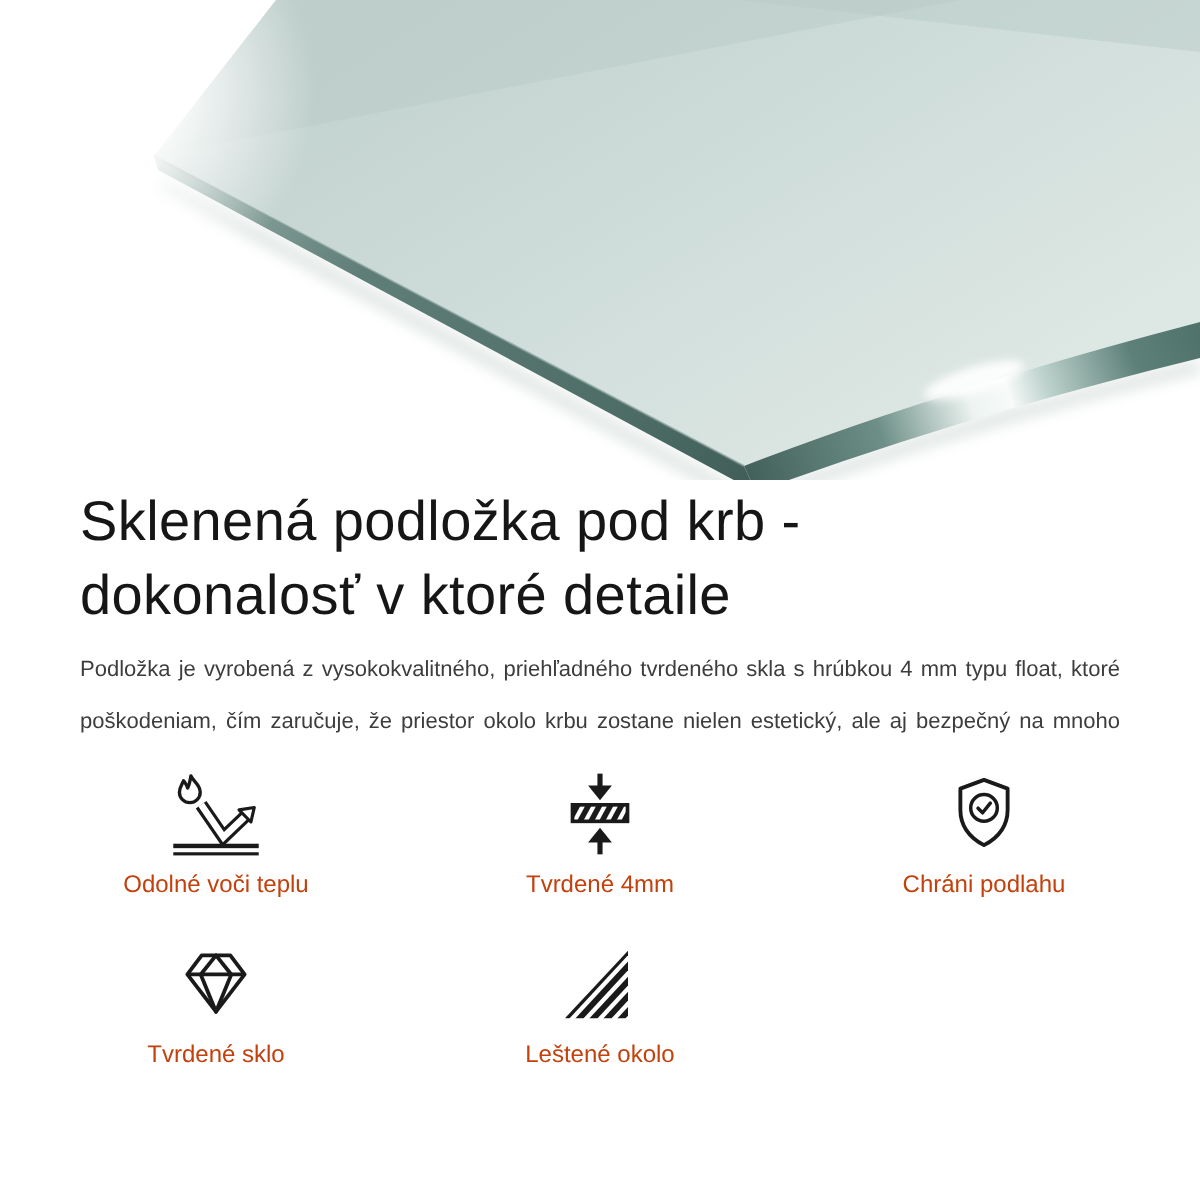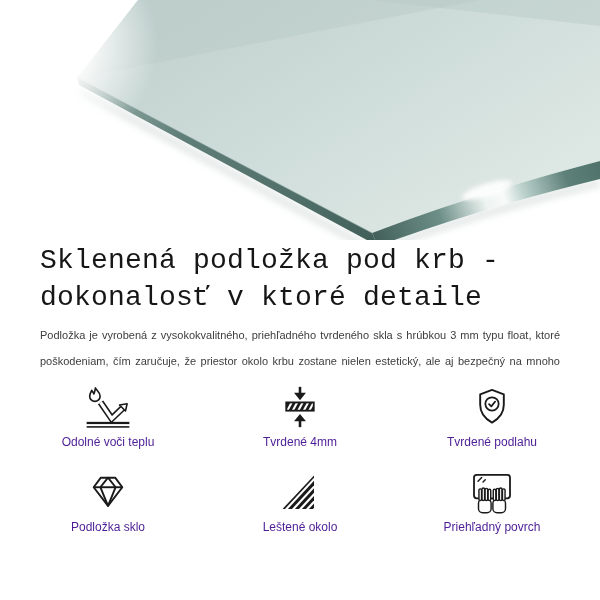--- a/index.html
+++ b/index.html
@@ -4,39 +4,39 @@
 <style>
   html,body{margin:0;padding:0;}
   body{
     width:600px;height:600px;background:#ffffff;overflow:hidden;
     font-family:"Liberation Sans",sans-serif;color:#1a1a1a;
   }
   .page{width:600px;height:600px;background:#ffffff;position:relative;}
   .hero{width:600px;height:240px;display:block;}
   .content{padding:0 40px;}
   .headline{
-    font-family:Liberation Mono, monospace;
+    font-family:Liberation Sans, sans-serif;
     font-weight:400;font-size:28px;line-height:37px;color:#161616;
     margin:2px 0 6px 0;letter-spacing:.2px;
   }
   .headline span{display:block;}
   .intro{margin:0;}
   .intro-line{
     font-size:11px;line-height:26px;color:#3d3d3d;
     text-align:justify;text-align-last:justify;
     height:26px;overflow:hidden;
   }
   .intro-line.last{text-align-last:auto;}
   .features{
     display:grid;grid-template-columns:repeat(3,1fr);
     row-gap:20px;margin:10px 12px 0 12px;
   }
   .feature{display:flex;flex-direction:column;align-items:center;}
   .icon-box{height:46px;display:flex;align-items:center;justify-content:center;}
-  .feature-label{font-size:12px;color:#4c1d95;margin-top:5px;white-space:nowrap;}
+  .feature-label{font-size:12px;color:#c2410c;margin-top:5px;white-space:nowrap;}
   .icon-svg{display:block;}
 </style>
 </head>
 <body>
 
 <div class="page">
 
   <svg class="hero" viewBox="0 0 600 240" aria-hidden="true">
     <defs>
       <linearGradient id="gSurf" gradientUnits="userSpaceOnUse" x1="250" y1="-30" x2="420" y2="250">
@@ -82,21 +82,21 @@
     <path d="M77,78 L372,233" stroke="#7f9a94" stroke-width="1" opacity="0.6" fill="none"></path>
     <rect x="0" y="0" width="200" height="180" fill="url(#gVig)"></rect>
   </svg>
 
   <div class="content">
     <h1 class="headline">
       <span>Sklenená podložka pod krb -</span>
       <span>dokonalosť v ktoré detaile</span>
     </h1>
     <div class="intro">
-      <div class="intro-line">Podložka je vyrobená z vysokokvalitného, priehľadného tvrdeného skla s hrúbkou 3 mm typu float, ktoré</div>
+      <div class="intro-line">Podložka je vyrobená z vysokokvalitného, priehľadného tvrdeného skla s hrúbkou 4 mm typu float, ktoré</div>
       <div class="intro-line last">poškodeniam, čím zaručuje, že priestor okolo krbu zostane nielen estetický, ale aj bezpečný na mnoho rokov.</div>
     </div>
   </div>
 
   <div class="features">
 
     <div class="feature">
       <div class="icon-box">
         <svg class="icon-svg" width="52" height="48" viewBox="0 0 56 50">
           <path d="M14.5,4.5 c1.2,3 5,4.5 5,8.8 a5.6,5.6 0 0 1 -11.2,0 c0,-2.6 1.4,-4.2 2.2,-6.2 c0.9,1.4 2,2.3 2.2,3.9 c1,-1.6 1.3,-4 1.8,-6.5 z" fill="none" stroke="#1a1a1a" stroke-width="1.8" stroke-linejoin="round"></path>
@@ -139,34 +139,34 @@
     </div>
 
     <div class="feature">
       <div class="icon-box">
         <svg class="icon-svg" width="42" height="46" viewBox="0 0 48 48">
           <path d="M24,4.5 L37.5,9.5 V21.5 C37.5,31.5 31.5,37.8 24,41.8 C16.5,37.8 10.5,31.5 10.5,21.5 V9.5 Z" fill="none" stroke="#1a1a1a" stroke-width="2.2" stroke-linejoin="round"></path>
           <circle cx="24" cy="20.5" r="7.6" fill="none" stroke="#1a1a1a" stroke-width="2"></circle>
           <path d="M20.6,20.7 L23.2,23.3 L27.6,17.8" fill="none" stroke="#1a1a1a" stroke-width="2" stroke-linecap="round" stroke-linejoin="round"></path>
         </svg>
       </div>
-      <div class="feature-label">Tvrdené podlahu</div>
+      <div class="feature-label">Chráni podlahu</div>
     </div>
 
     <div class="feature">
       <div class="icon-box">
         <svg class="icon-svg" width="46" height="42" viewBox="0 0 48 44">
           <g fill="none" stroke="#1a1a1a" stroke-width="2" stroke-linejoin="round">
             <path d="M9,17 L16.5,7 H31.5 L39,17 L24,36.5 Z"></path>
             <path d="M9,17 H39"></path>
             <path d="M24,7 L16,17 L24,36.5 L32,17 Z"></path>
           </g>
         </svg>
       </div>
-      <div class="feature-label">Podložka sklo</div>
+      <div class="feature-label">Tvrdené sklo</div>
     </div>
 
     <div class="feature">
       <div class="icon-box">
         <svg class="icon-svg" width="42" height="44" viewBox="0 0 48 48">
           <defs>
               <clipPath id="triClip">
                 <polygon points="4,43.5 40,5 40,43.5"></polygon>
               </clipPath>
             </defs>
@@ -176,40 +176,15 @@
             <line x1="19" y1="45" x2="57" y2="4"></line>
             <line x1="27" y1="45" x2="65" y2="4"></line>
             <line x1="35" y1="45" x2="73" y2="4"></line>
             <line x1="43" y1="45" x2="81" y2="4"></line>
           </g>
         </svg>
       </div>
       <div class="feature-label">Leštené okolo</div>
     </div>
 
-    <div class="feature">
-      <div class="icon-box">
-        <svg class="icon-svg" width="54" height="44" viewBox="0 0 60 48">
-          <rect x="10" y="5" width="40" height="26" rx="3" fill="none" stroke="#1a1a1a" stroke-width="2"></rect>
-          <path d="M14.5,12 L18.5,8 M20,13 L22.5,10.5" fill="none" stroke="#1a1a1a" stroke-width="1.6" stroke-linecap="round"></path>
-
-          <g fill="#ffffff" stroke="#1a1a1a" stroke-width="1.6">
-            <rect x="15" y="32" width="14" height="15" rx="4.5"></rect>
-            <rect x="15.5" y="20.5" width="2.9" height="13" rx="1.4"></rect>
-            <rect x="18.9" y="19.5" width="2.9" height="14" rx="1.4"></rect>
-            <rect x="22.3" y="20" width="2.9" height="13.5" rx="1.4"></rect>
-            <rect x="25.7" y="21" width="2.9" height="12.5" rx="1.4"></rect>
-          </g>
-
-          <g fill="#ffffff" stroke="#1a1a1a" stroke-width="1.6">
-            <rect x="31" y="32" width="14" height="15" rx="4.5"></rect>
-            <rect x="31.4" y="21" width="2.9" height="12.5" rx="1.4"></rect>
-            <rect x="34.8" y="20" width="2.9" height="13.5" rx="1.4"></rect>
-            <rect x="38.2" y="19.5" width="2.9" height="14" rx="1.4"></rect>
-            <rect x="41.6" y="20.5" width="2.9" height="13" rx="1.4"></rect>
-          </g>
-        </svg>
-      </div>
-      <div class="feature-label">Priehľadný povrch</div>
-    </div>
 
   </div>
 </div>
 
 </body></html>

